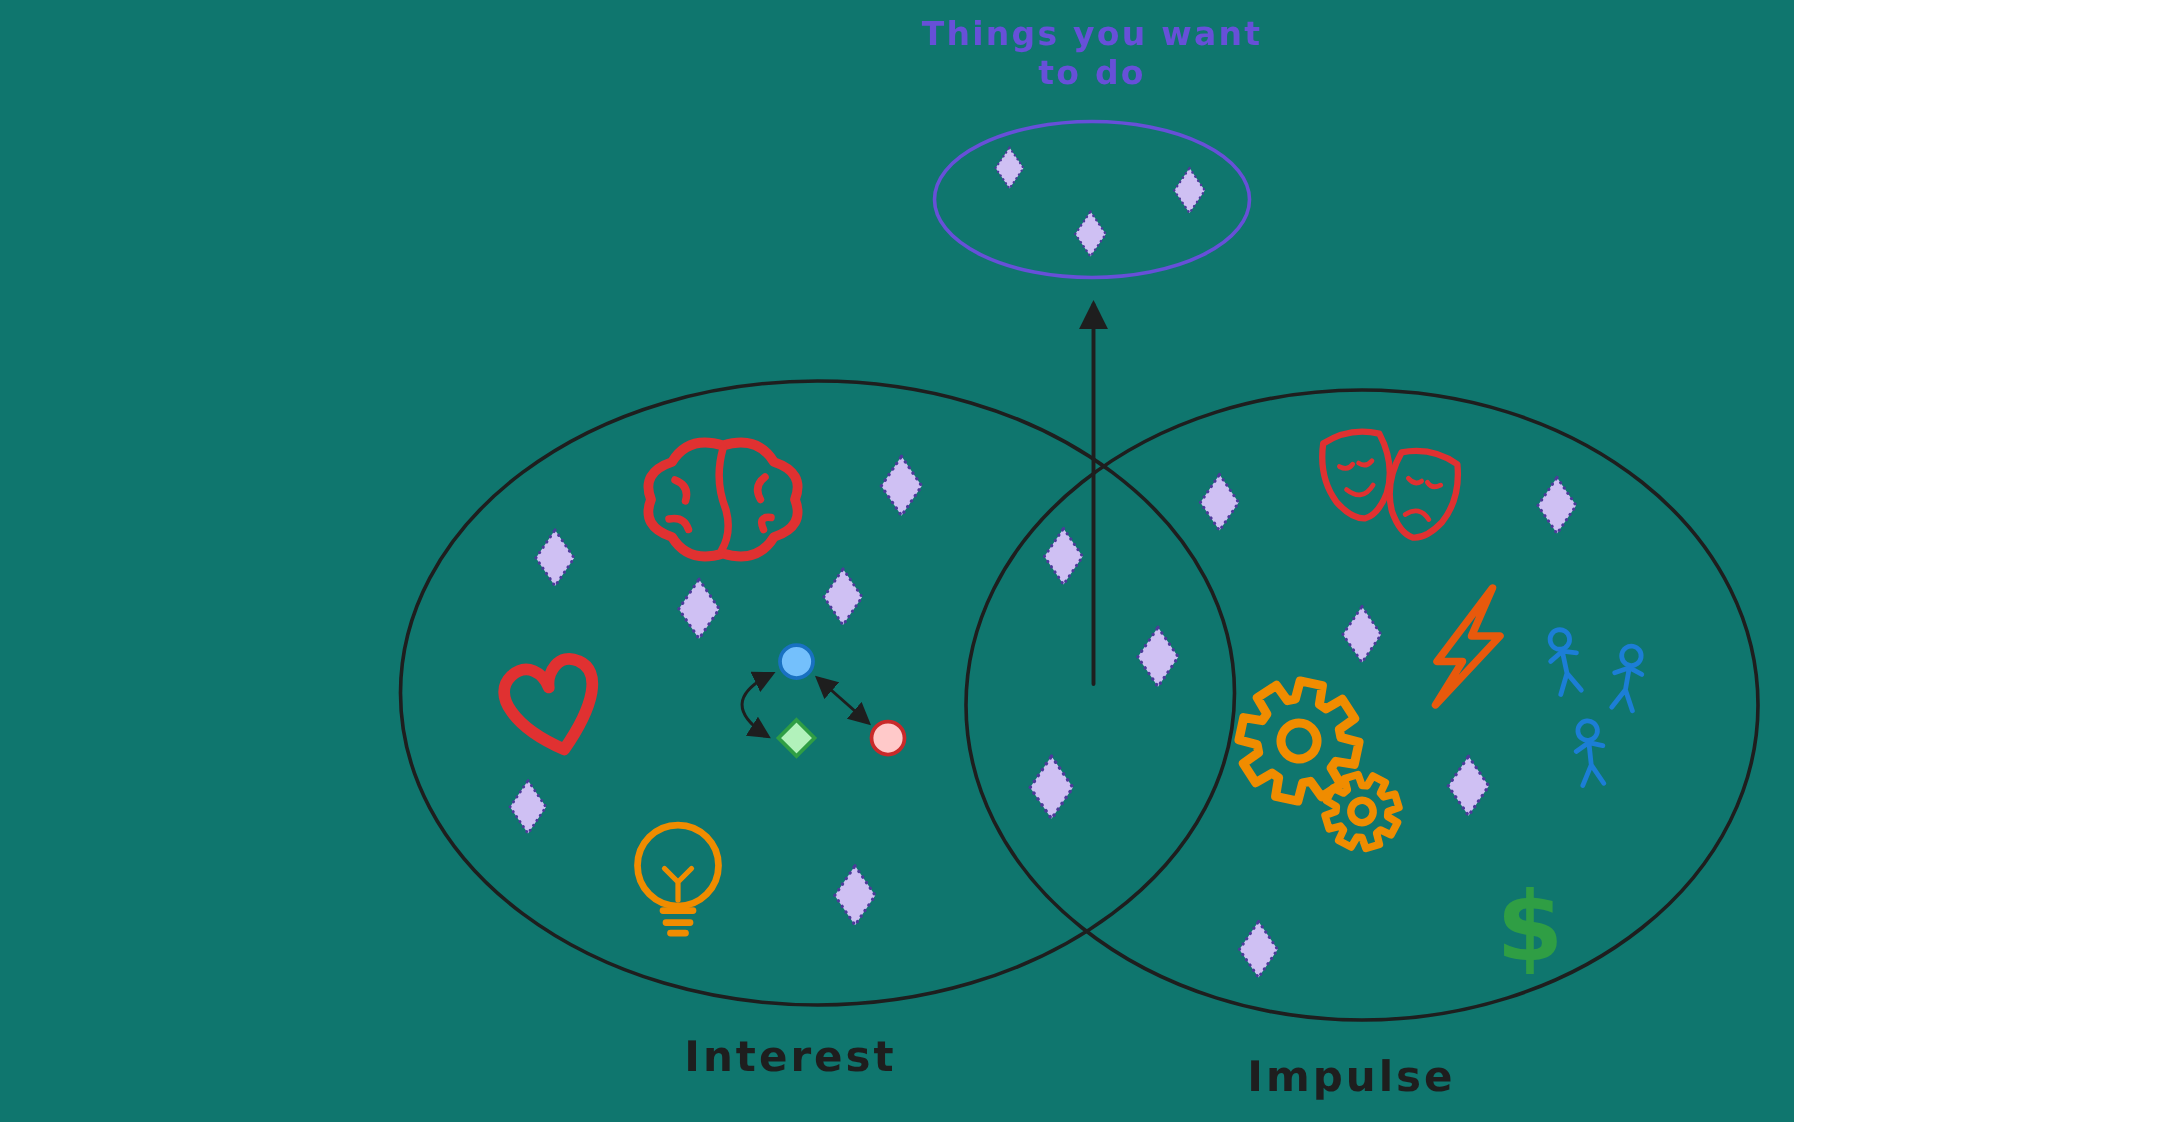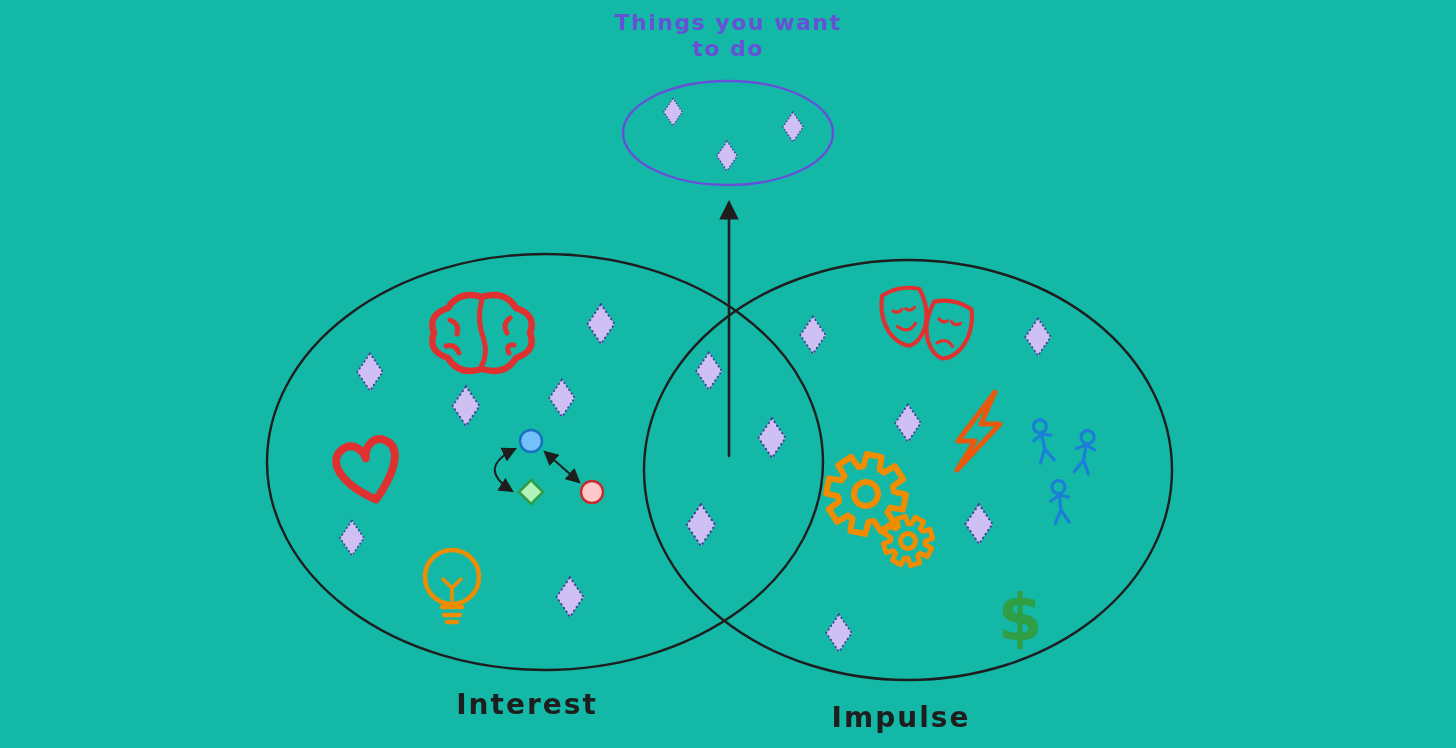--- a/index.html
+++ b/index.html
@@ -1,16 +1,16 @@
 <!DOCTYPE html>
 <html><head>
 <meta charset="utf-8">
 <style>
   html,body { margin:0; padding:0; background:#ffffff; }
-  .stage { width:1456px; height:748px; position:relative; background:#14b8a6; overflow:hidden; }
+  .stage { width:1196px; height:748px; position:relative; background:#0f766e; overflow:hidden; }
   text { font-family:"DejaVu Sans", sans-serif; }
   .hand-title { font-size:22px; font-weight:600; letter-spacing:1.5px; }
   .set-label { font-size:28px; font-weight:600; letter-spacing:2px; }
   .dollar { font-size:64px; font-weight:bold; font-family:"DejaVu Sans", sans-serif; }
   .diamond { stroke:#4c3b9a; stroke-width:2.4; stroke-dasharray:0.2 4.8; stroke-linecap:round; }
   .ink { stroke:#1e1e1e; fill:none; }
   .thin-arrow { stroke:#1e1e1e; fill:none; stroke-width:2; }
 </style>
 </head>
 <body>

